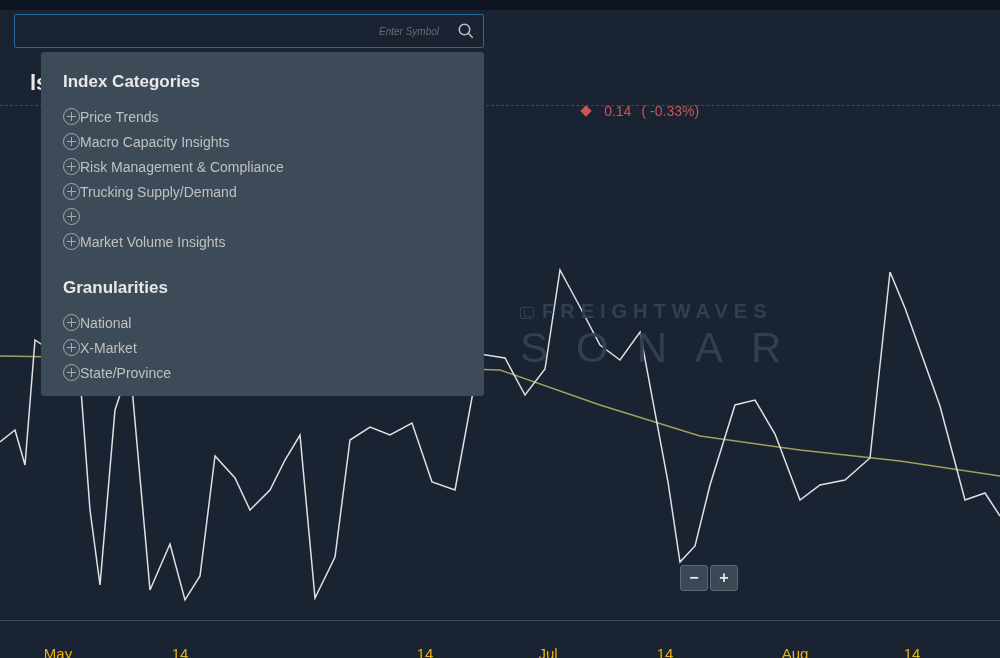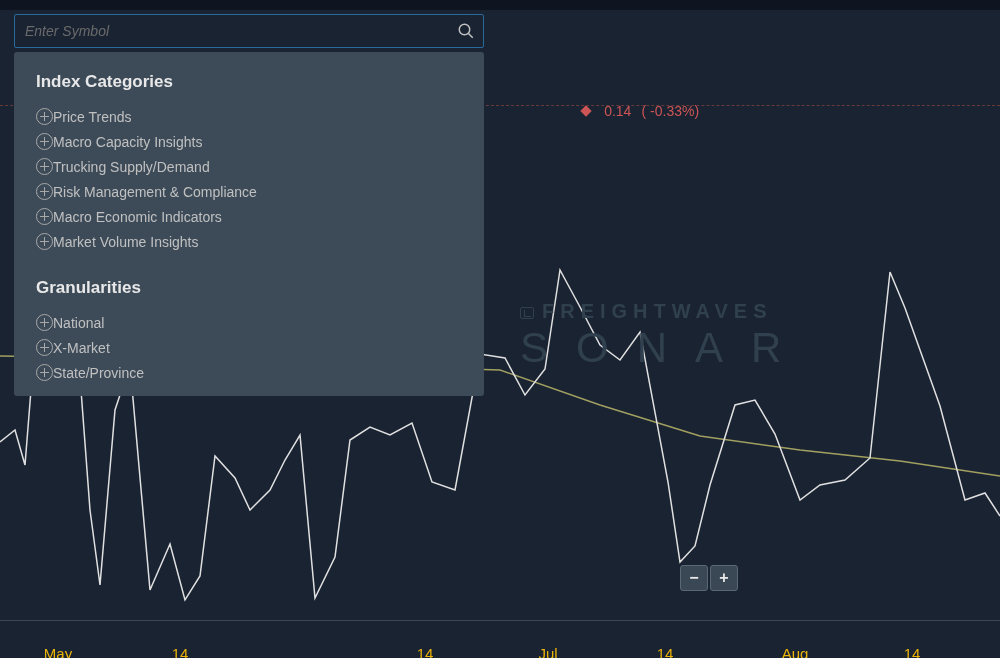--- a/index.html
+++ b/index.html
@@ -145,43 +145,45 @@
     background: #1a2332;
     height: 34px;
     border-radius: 2px;
   }
   .search-input-row input {
     flex: 1 1 auto;
     background: transparent;
     border: none;
     outline: none;
     color: #a0a0a0;
-    font-size: 14px;
+    font-size: 10px;
     padding: 0 10px;
     font-style: italic;
+    text-align: right;
   }
   .search-input-row input::placeholder {
     color: #6a6a6a;
     font-style: italic;
   }
   .search-icon {
     width: 34px;
     display: flex;
     align-items: center;
     justify-content: center;
     color: #b0b0b0;
   }
   .dropdown {
     background: #3d4b59;
     border-radius: 3px;
     margin-top: 4px;
     padding: 16px 0 10px 0;
     height: 344px;
     overflow: hidden;
     position: relative;
+    margin-left: 27px;
   }
   .dropdown-scroll {
     height: 100%;
     overflow-y: auto;
     padding: 0 22px 0 22px;
   }
   .dropdown-scroll::-webkit-scrollbar {
     width: 6px;
   }
   .dropdown-scroll::-webkit-scrollbar-track {
@@ -292,29 +294,28 @@
         <div class="dd-item">
           <span class="plus-circle"></span>
           <span>Price Trends</span>
         </div>
         <div class="dd-item">
           <span class="plus-circle"></span>
           <span>Macro Capacity Insights</span>
         </div>
         <div class="dd-item">
           <span class="plus-circle"></span>
+          <span>Risk Management &amp; Compliance</span>
+        </div>
+        <div class="dd-item">
+          <span class="plus-circle"></span>
           <span>Trucking Supply/Demand</span>
         </div>
         <div class="dd-item">
           <span class="plus-circle"></span>
-          <span>Risk Management &amp; Compliance</span>
-        </div>
-        <div class="dd-item">
-          <span class="plus-circle"></span>
-          <span>Macro Economic Indicators</span>
         </div>
         <div class="dd-item">
           <span class="plus-circle"></span>
           <span>Market Volume Insights</span>
         </div>
         <div class="section-gap"></div>
         <h3>Granularities</h3>
         <div class="dd-item">
           <span class="plus-circle"></span>
           <span>National</span>

